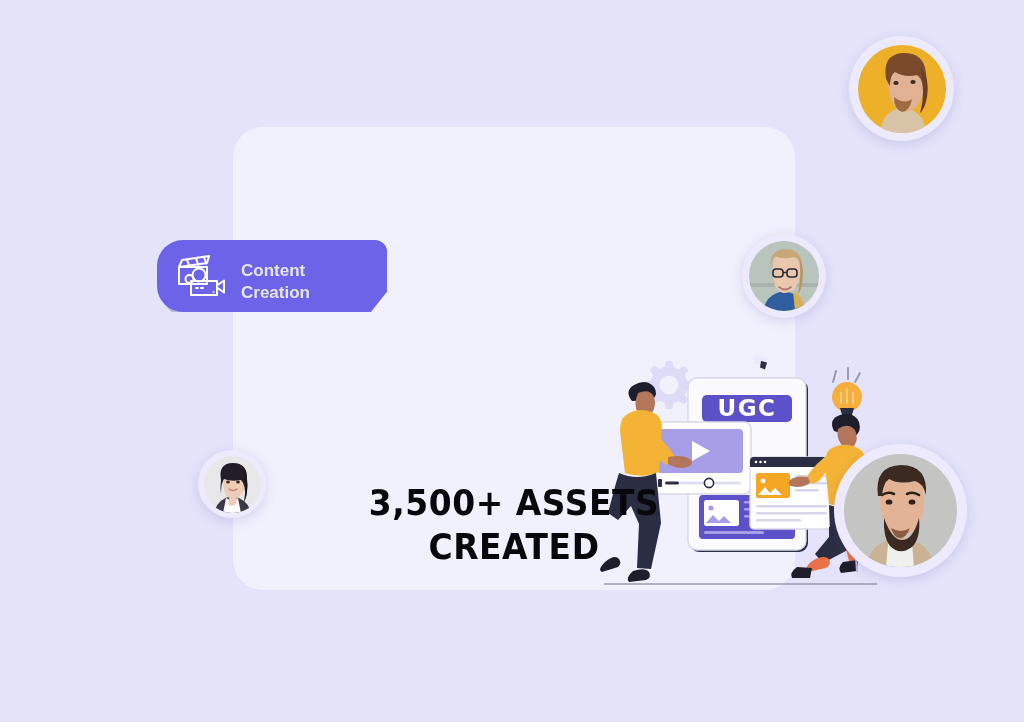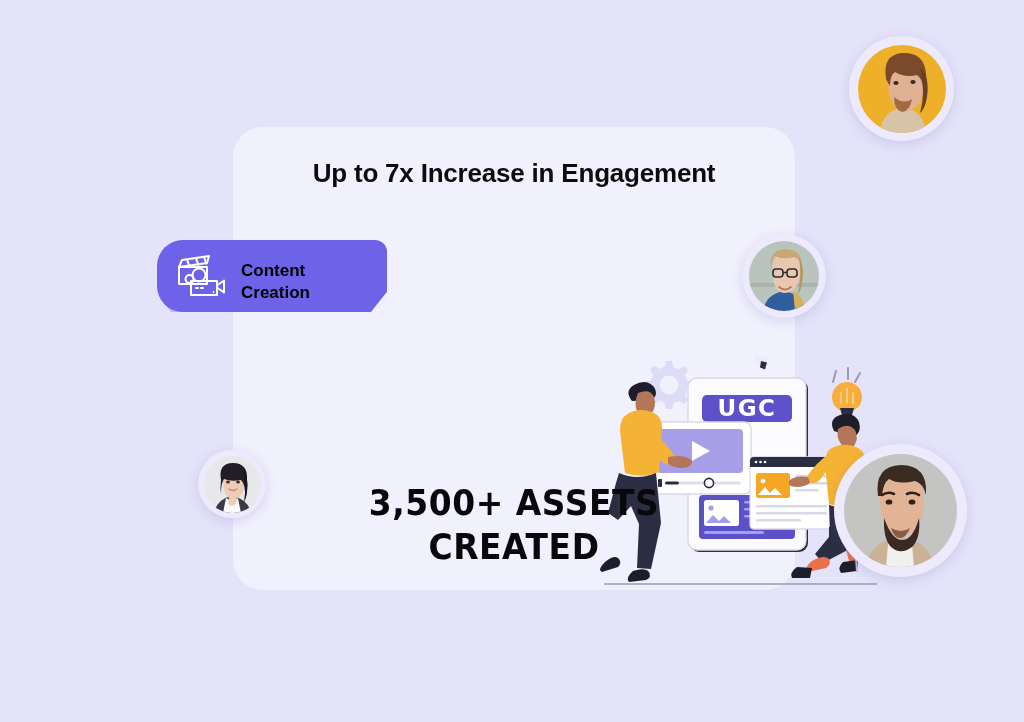--- a/index.html
+++ b/index.html
@@ -71,21 +71,21 @@
     padding-left: 18px;
     box-sizing: border-box;
   }
   .badge-icon {
     width: 52px;
     height: 44px;
     flex: 0 0 auto;
   }
   .badge-label {
     margin-left: 14px;
-    color: #000000;
+    color: #e5e5e5;
     font-size: 17px;
     font-weight: bold;
     line-height: 1.32;
     white-space: pre-line;
     margin-top: 12px;
   }
 
   
   .illus {
     position: absolute;
@@ -118,21 +118,20 @@
   .av-lb { left: 198px; top: 450px; width: 68px;  height: 68px; }
   .av-lb .inner { width: 57px; height: 57px; }
 </style>
 </head>
 <body>
 
 <div class="stage">
 
   <div class="card">
 
-    <div class="card-title">Up to 7x Increase in Engagement</div>
 
     <svg class="illus" viewBox="0 0 285 250">
 
       <g fill="#dedbf6">
         <path d="M68 12 l6 0 1.6 6.2 a18 18 0 0 1 5 2.1 l5.4-3.4 4.2 4.2 -3.4 5.4 a18 18 0 0 1 2.1 5 l6.2 1.6 0 6 -6.2 1.6 a18 18 0 0 1-2.1 5 l3.4 5.4 -4.2 4.2 -5.4-3.4 a18 18 0 0 1-5 2.1 L74 60 l-6 0 -1.6-6.2 a18 18 0 0 1-5-2.1 l-5.4 3.4 -4.2-4.2 3.4-5.4 a18 18 0 0 1-2.1-5 L47 38.8 l0-6 6.2-1.6 a18 18 0 0 1 2.1-5 l-3.4-5.4 4.2-4.2 5.4 3.4 a18 18 0 0 1 5-2.1 Z"></path>
         <circle cx="71" cy="35.8" r="9.4" fill="#f1f0fd"></circle>
       </g>
 
       <g>
         <path d="M158 6 l12 3 -3 8 -12-3 Z" fill="#eceafc"></path>

